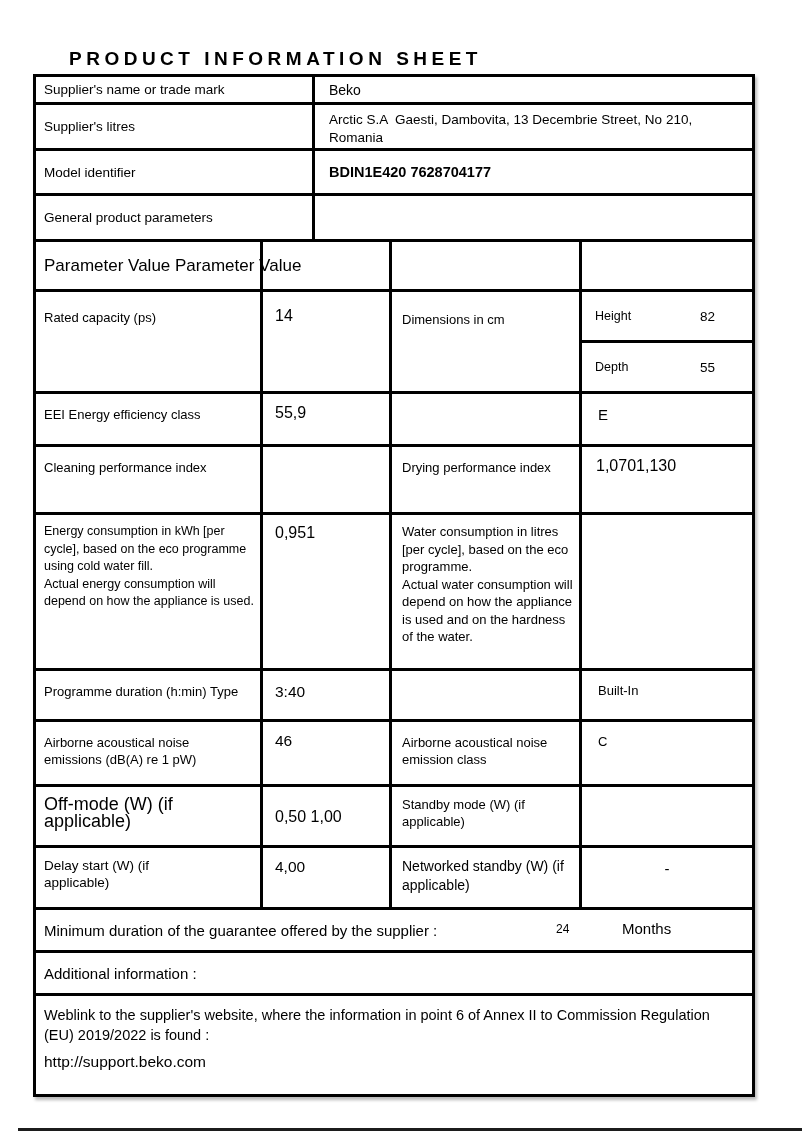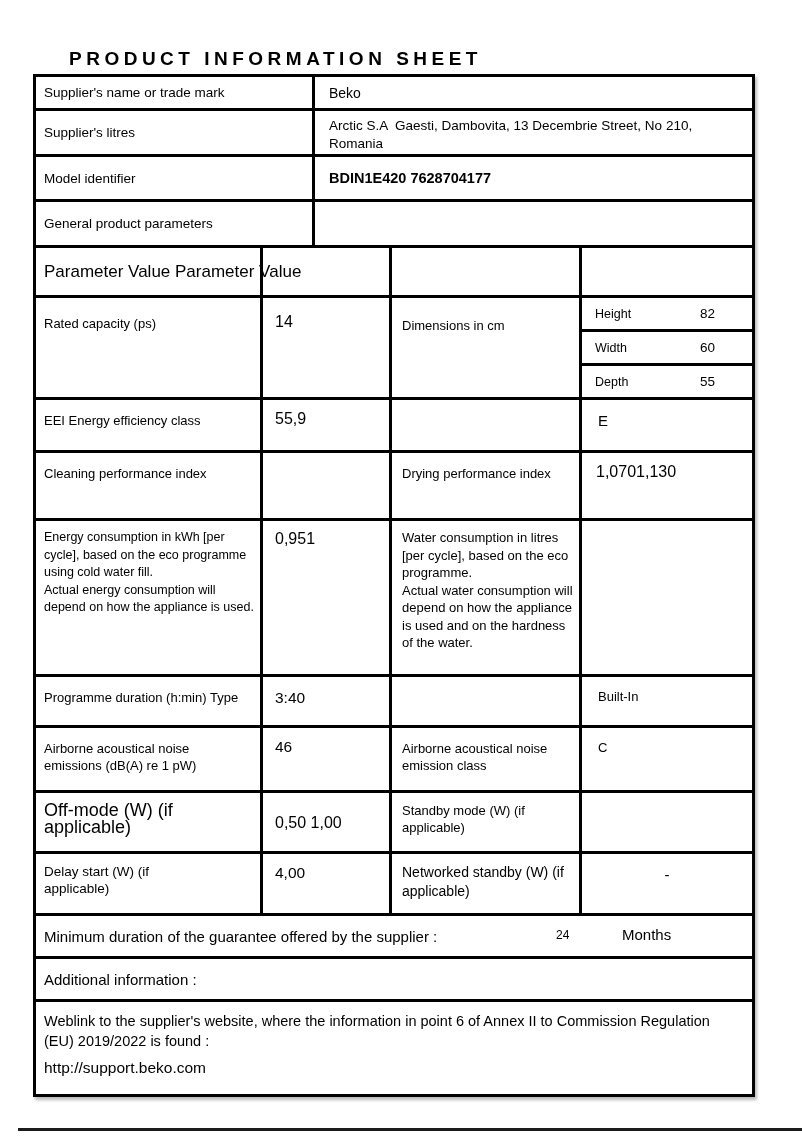--- a/index.html
+++ b/index.html
@@ -53,21 +53,21 @@
 </style>
 </head>
 <body>
 
 <div class="page">
 
   <div class="title">PRODUCT INFORMATION SHEET</div>
 
   <div class="sheet">
 
-    <div class="row" style="height:34px">
+    <div class="row" style="height:28px">
       <div class="c hl">Supplier's name or trade mark</div>
       <div class="c hv">Beko</div>
     </div>
 
     <div class="row" style="height:46px">
       <div class="c hl">Supplier's litres</div>
       <div class="c hv wrap">Arctic S.A  Gaesti, Dambovita, 13 Decembrie Street, No 210, Romania</div>
     </div>
 
     <div class="row" style="height:45px">
@@ -91,24 +91,20 @@
 
     <div class="row" style="height:102px">
       <div class="c p1 lbl" style="padding-top:17px">Rated capacity (ps)</div>
       <div class="c p2 val" style="padding-top:15px">14</div>
       <div class="c p3 val3" style="padding-top:19px">Dimensions in cm</div>
       <div class="c p4 dims">
         <div class="dimrow">
           <span>Height</span>
           <span class="dimval">82</span>
         </div>
-        <div class="dimrow">
-          <span>Width</span>
-          <span class="dimval">60</span>
-        </div>
         <div class="dimrow last">
           <span>Depth</span>
           <span class="dimval">55</span>
         </div>
       </div>
     </div>
 
     <div class="row" style="height:53px">
       <div class="c p1 lbl">EEI Energy efficiency class</div>
       <div class="c p2 val" style="padding-top:10px">55,9</div>

